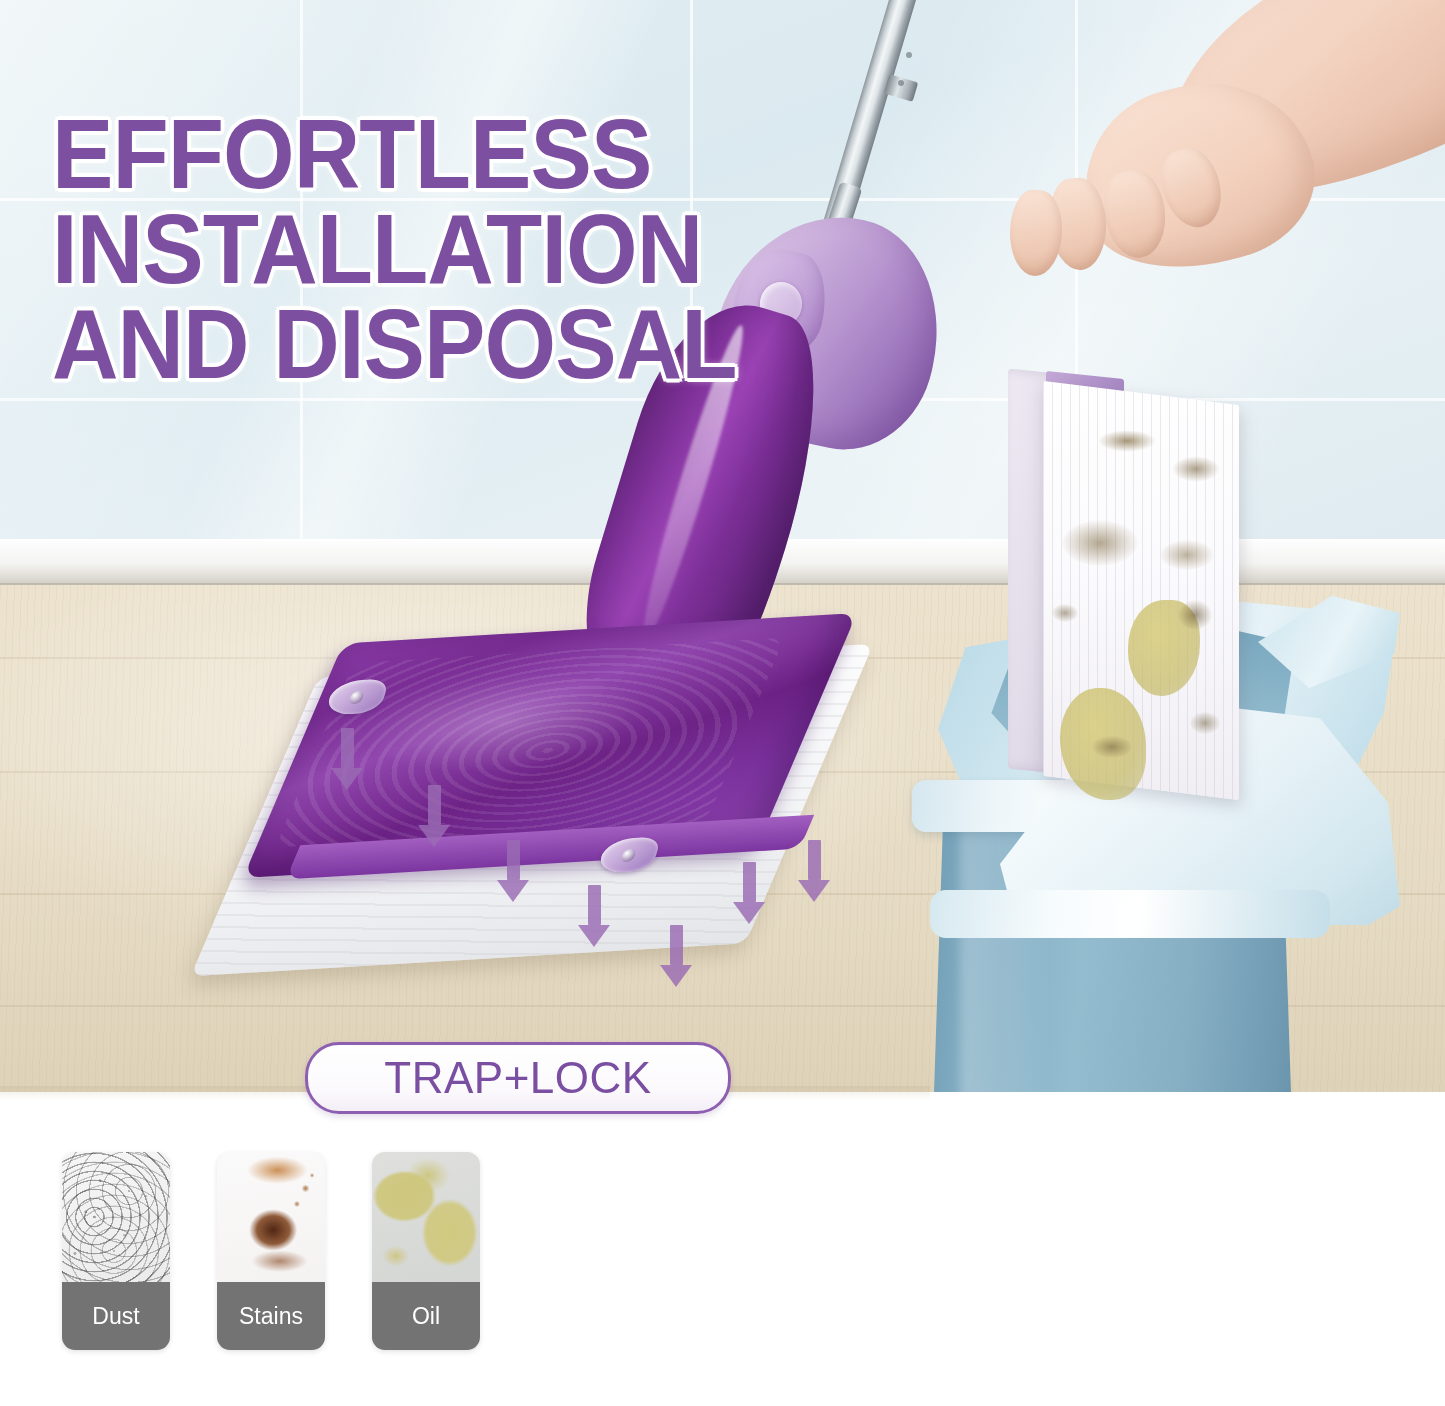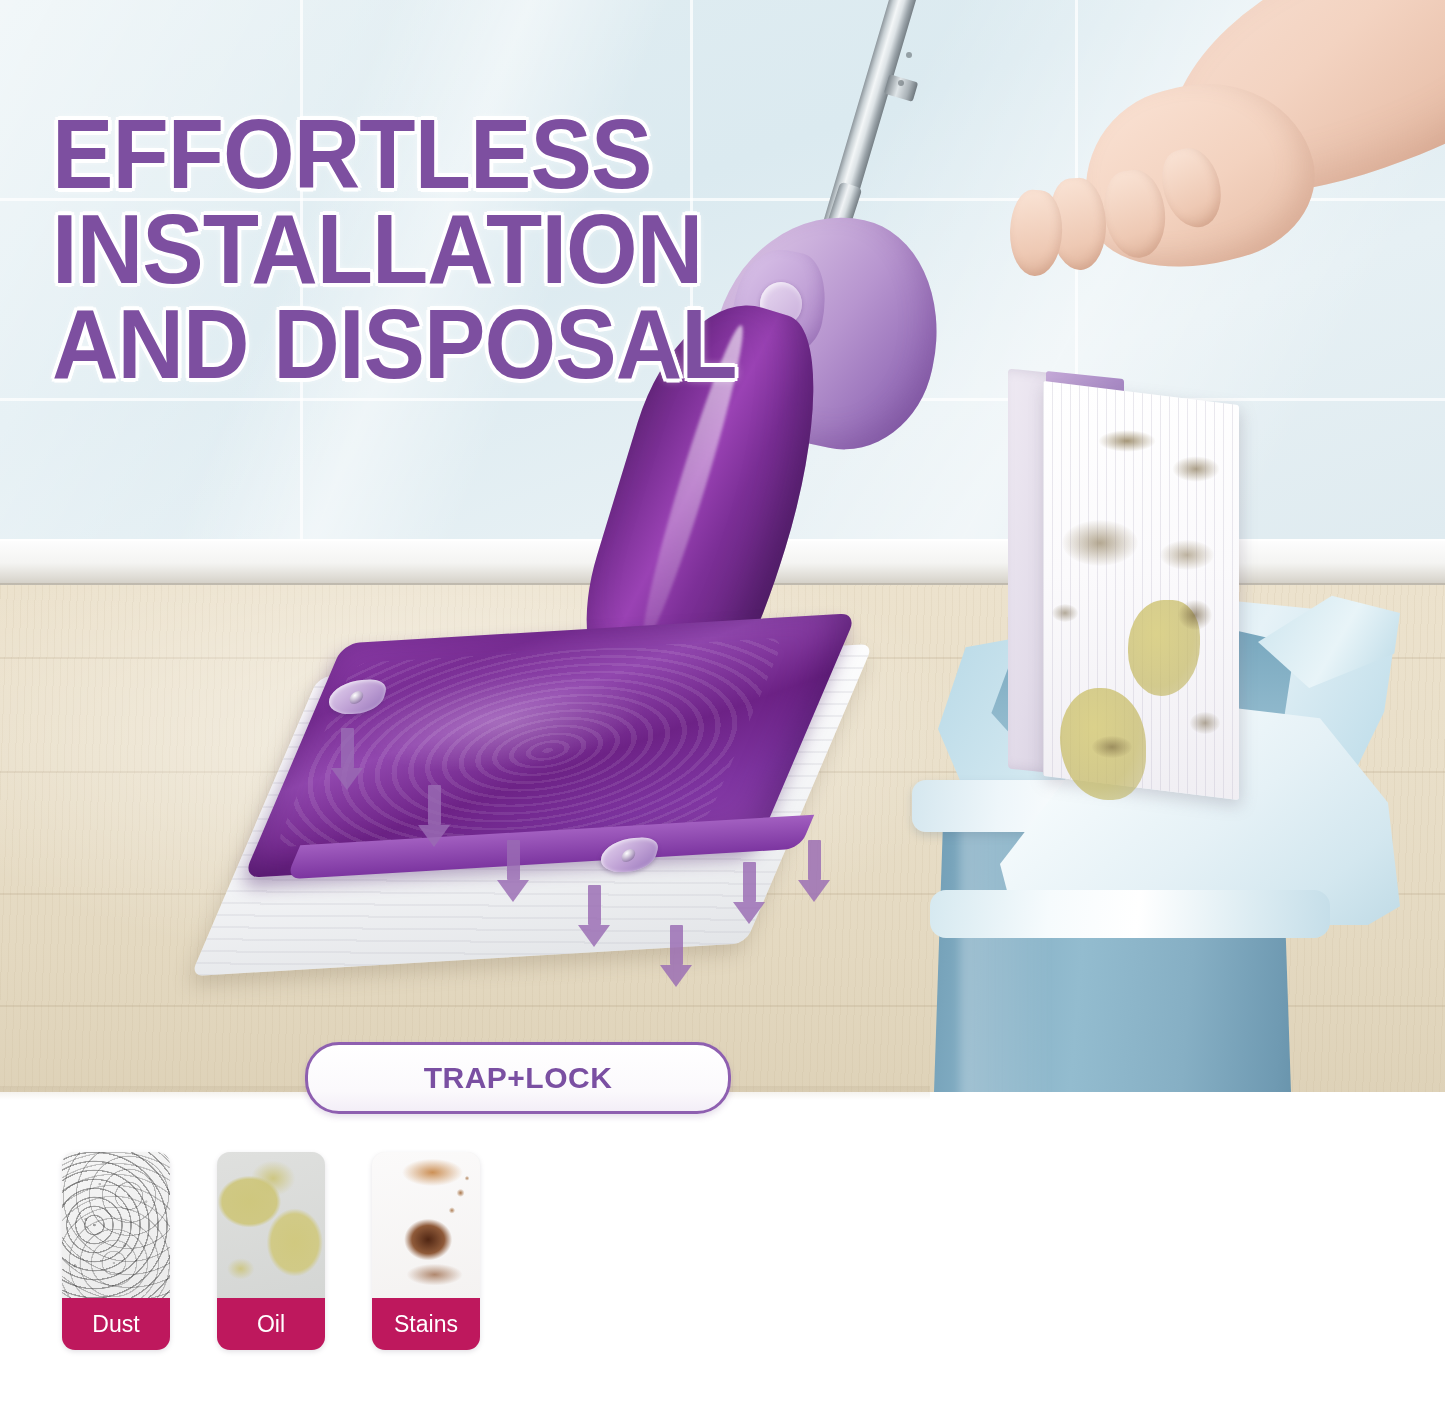--- a/index.html
+++ b/index.html
@@ -289,35 +289,35 @@
 
   .badge{
     position:absolute;left:305px;top:1042px;width:420px;height:66px;
     background:linear-gradient(180deg,#ffffff,#fbf9fc 70%,#f3eef7);
     border:3px solid #8e5fb0;
     border-radius:34px;
     display:flex;align-items:center;justify-content:center;
     box-shadow:0 3px 6px rgba(110,70,140,.18);
   }
   .badge-text{
-    font-size:30px;font-weight:bold;color:#7a4fa2;letter-spacing:.5px;
+    font-size:44px;font-weight:normal;color:#7a4fa2;letter-spacing:.5px;
   }
 
   .cards{position:absolute;left:62px;top:1152px;display:flex;gap:47px;}
   .card{
     width:108px;height:198px;
     border-radius:13px;
     overflow:hidden;
     background:#f2f2f2;
     display:flex;flex-direction:column;
     box-shadow:0 2px 5px rgba(120,110,130,.2);
   }
   .card-img{flex:1;position:relative;overflow:hidden;}
   .card-label{
-    height:52px;background:#be185d;
+    height:68px;background:#737373;
     display:flex;align-items:center;justify-content:center;
     color:#fff;font-size:23px;
   }
 
   .img-dust{
     width:100%;height:100%;
     background:
       radial-gradient(circle at 22% 46%, rgba(30,30,30,.30) 0 1.2px, rgba(0,0,0,0) 1.6px),
       radial-gradient(circle at 35% 22%, rgba(30,30,30,.28) 0 1.1px, rgba(0,0,0,0) 1.6px),
       radial-gradient(circle at 58% 64%, rgba(30,30,30,.26) 0 1.3px, rgba(0,0,0,0) 1.7px),
@@ -492,27 +492,27 @@
     <div class="card">
       <div class="card-img">
         <div class="img-dust"></div>
       </div>
       <div class="card-label">Dust</div>
     </div>
 
 
     <div class="card">
       <div class="card-img">
-        <div class="img-oil"></div>
-      </div>
-      <div class="card-label">Oil</div>
+        <div class="img-stains"></div>
+      </div>
+      <div class="card-label">Stains</div>
     </div>
 
     <div class="card">
       <div class="card-img">
-        <div class="img-stains"></div>
-      </div>
-      <div class="card-label">Stains</div>
+        <div class="img-oil"></div>
+      </div>
+      <div class="card-label">Oil</div>
     </div>
 
   </div>
 
 </div>
 
 </body></html>

